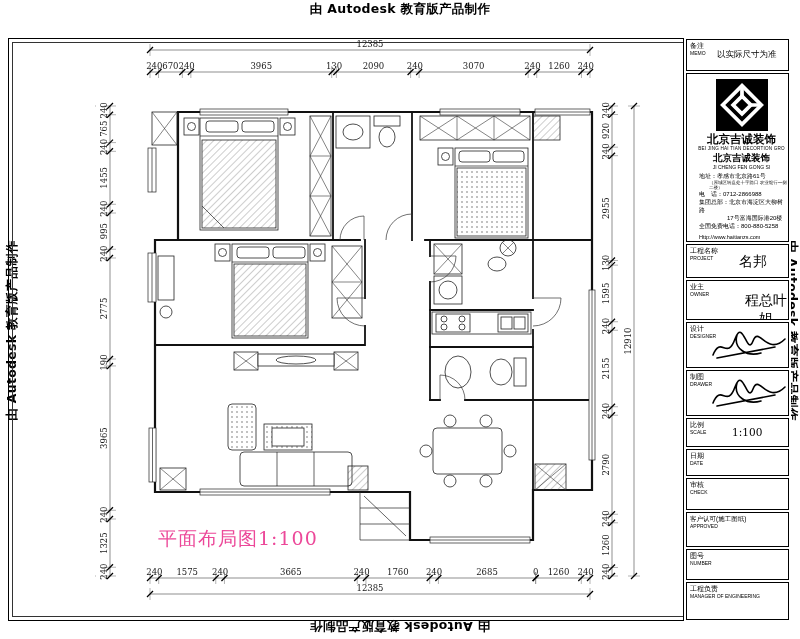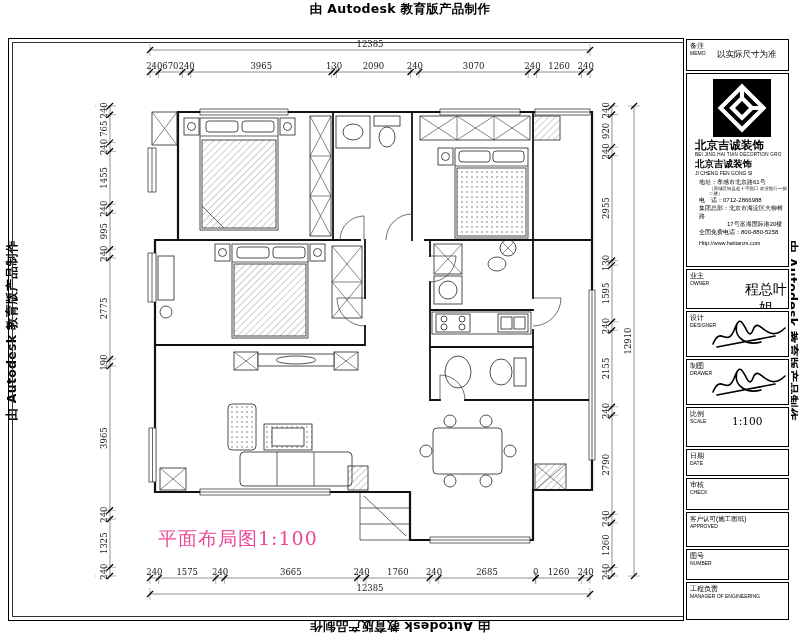--- a/index.html
+++ b/index.html
@@ -45,35 +45,35 @@
       border-left:1.2px solid #000;box-sizing:border-box;display:flex;flex-direction:column;
       background:#fff;font-family:"Liberation Sans",sans-serif;}
   .tb-box{border:.8px solid #000;margin:1px 2px;position:relative;box-sizing:border-box;
       display:flex;flex-direction:column;justify-content:flex-start;overflow:hidden;}
   .tb-row{display:flex;flex-direction:row;align-items:flex-start;}
   .tb-label{font-size:7px;line-height:8px;padding:2px 0 0 3px;white-space:nowrap;}
   .tb-label-en{font-size:5px;line-height:6px;padding-left:3px;color:#000;white-space:nowrap;}
   .tb-value{flex:1;text-align:center;font-family:"DejaVu Serif",serif;}
   .memo-box{height:32px;flex:none;}
   .memo-box .tb-value{font-size:8.5px;padding-top:9px;text-align:center;}
-  .company-box{flex:1;align-items:flex-start;text-align:center;padding-left:8px;}
+  .company-box{flex:1;align-items:center;text-align:center;padding-left:8px;}
   .logo{margin:5px auto 2px auto;display:block;}
   .co-name{font-size:11.5px;font-weight:bold;font-family:"DejaVu Serif",serif;line-height:13px;}
   .co-name-en{font-size:4.6px;line-height:6px;letter-spacing:.2px;}
   .co-branch{font-size:9.5px;font-weight:bold;font-family:"DejaVu Serif",serif;line-height:12px;}
   .co-branch-en{font-size:5px;line-height:6px;}
   .co-lines{text-align:left;padding:2px 0 0 4px;font-size:6px;line-height:8px;}
   .co-note{font-size:4.5px;line-height:5px;color:#222;padding-left:10px;}
   .co-web{font-size:5.5px;padding-top:3px;}
   .proj-box{height:34px;flex:none;}
   .proj-box .tb-value{font-size:14px;padding-top:8px;}
   .owner-box{height:40px;flex:none;gap:35px;}
   .owner-box .tb-value{font-size:14px;padding-top:11px;}
   .sig-box{height:46px;flex:none;}
-  .scale-box{height:40px;flex:none;}
+  .scale-box{height:29px;flex:none;}
   .scale-box .tb-value{font-size:10.5px;padding-top:7px;}
   .small-box{height:27px;flex:none;}
   .check-box{height:32px;flex:none;}
   .appr-box{height:35px;flex:none;}
   .num-box{height:31px;flex:none;}
   .mgr-box{height:38px;flex:none;}
 </style>
 </head>
 <body>
 
@@ -518,20 +518,27 @@
       <div><span>地址：</span><span>孝感市北京路61号</span></div>
       <div class="co-note">（原城区转盘处十字路口 农业银行一侧二楼）</div>
       <div><span>电　话：</span><span>0712-2866988</span></div>
       <div><span>集团总部：</span><span>北京市海淀区大柳树路</span></div>
       <div style="padding-left:28px;">17号富海国际港20楼</div>
       <div><span>全国免费电话：</span><span>800-880-5258</span></div>
       <div class="co-web">Http://www.haitianzs.com</div>
     </div>
   </div>
 
+  <div class="tb-box proj-box tb-row">
+    <div>
+      <div class="tb-label">工程名称</div>
+      <div class="tb-label-en">PROJECT</div>
+    </div>
+    <div class="tb-value">名邦</div>
+  </div>
 
   <div class="tb-box owner-box tb-row">
     <div>
       <div class="tb-label">业主</div>
       <div class="tb-label-en">OWNER</div>
     </div>
     <div class="tb-value">程总叶姐</div>
   </div>
 
   <div class="tb-box sig-box">

